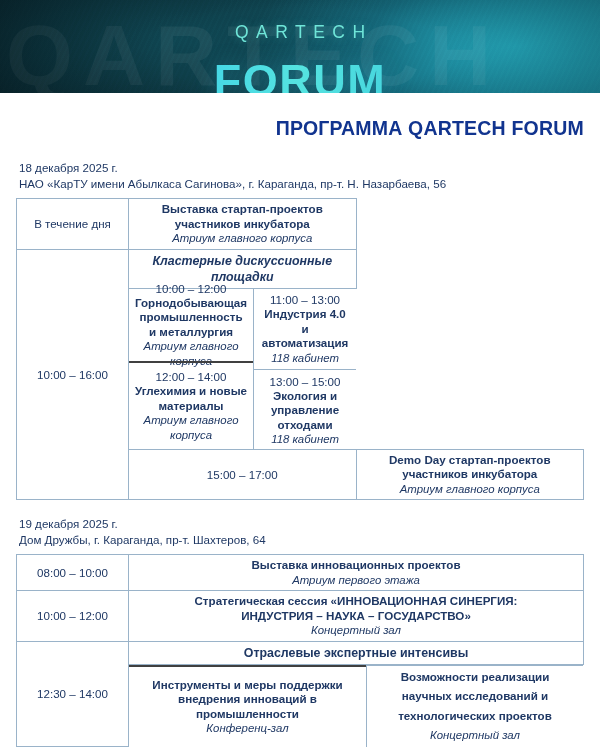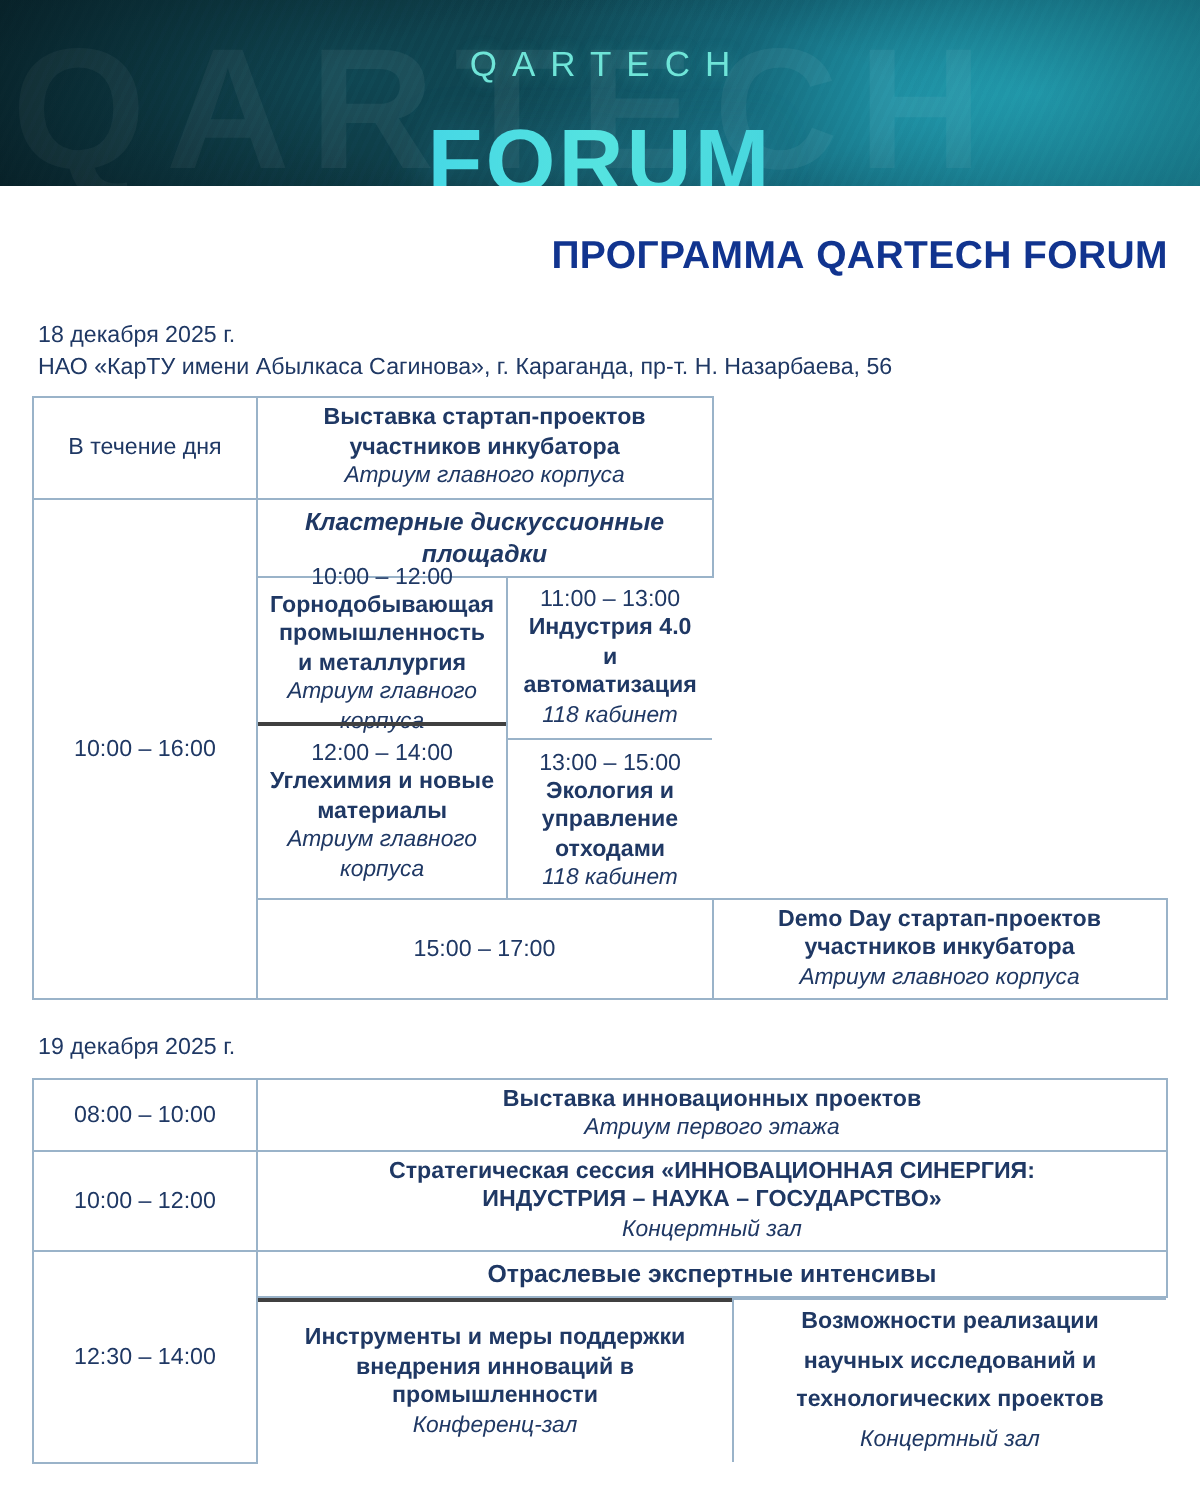--- a/index.html
+++ b/index.html
@@ -273,20 +273,21 @@
             <div class="t-title">Demo Day стартап-проектов участников инкубатора</div>
             <div class="t-place">Атриум главного корпуса</div>
           </td>
         </tr>
       </tbody>
     </table>
   </div>
 
   <div class="day-block second">
     <div class="day-date">19 декабря 2025 г.</div>
+    <div class="day-venue">Дом Дружбы, г. Караганда, пр-т. Шахтеров, 64</div>
 
     <table class="sched">
       <colgroup>
           <col class="col-time">
           <col>
         </colgroup>
       <tbody>
         <tr>
           <td class="t-time">08:00 – 10:00</td>
           <td>

